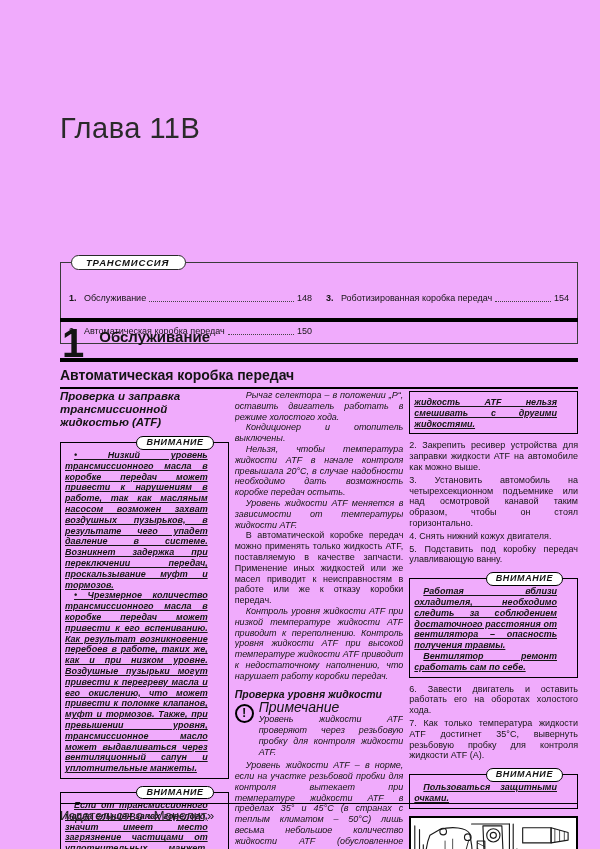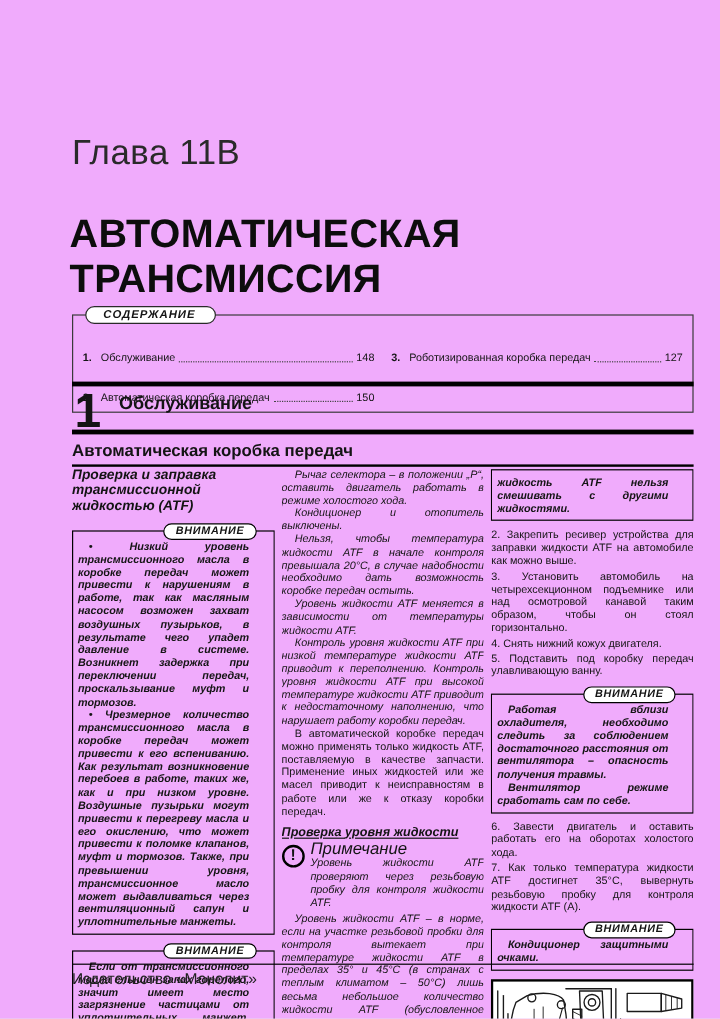--- a/index.html
+++ b/index.html
@@ -22,74 +22,70 @@
   .toc-page { white-space:nowrap;margin-top:20px; }
   
   .section-band { position:absolute; left:60px; top:318px; width:518px; border-top:4px solid #000; border-bottom:4px solid #000; height:44px; display:flex; align-items:flex-start; padding:2px 0 0 2px; }
   .section-number { font-size:40px; font-weight:bold; line-height:38px; margin-right:15px; }
   .section-title { font-size:15px; font-weight:bold; margin-top:4px; }
   .subsection { position:absolute; left:60px; top:367px; width:518px; font-size:14px; font-weight:bold; border-bottom:2px solid #000; padding-bottom:4px; }
   
   .columns { position:absolute; left:60px; top:390px; width:518px; height:512px; display:flex; gap:6px; }
   .col { flex:1; font-size:9px; line-height:10.8px; text-align:justify; overflow:hidden; }
   .col-heading { font-size:11.5px; line-height:13px; font-weight:bold; font-style:italic; text-align:left; margin-bottom:4px; }
-  .col-subheading { font-size:10.5px; font-weight:bold; font-style:italic; text-align:left; margin:7px 0 3px 0;text-decoration:underline; }
+  .col-subheading { font-size:10.5px; font-weight:bold; font-style:italic; text-align:left; margin:7px 0 3px 0; }
   .p { text-indent:11px; }
   .it { font-style:italic; }
   .step { margin-top:2px; }
   
-  .warnbox { position:relative; border:1px solid #000; margin-top:13px; padding:7px 20px 4px 4px; font-weight:bold; font-style:italic; }
+  .warnbox { position:relative; border:1px solid #000; margin-top:13px; padding:7px 20px 4px 4px; font-weight:bold; font-style:italic;text-decoration:underline; }
   .warnbox.no-tab { margin-top:1px; padding-top:5px; }
   .warn-tab { position:absolute; top:-7px; right:14px; background:#fff; border:1.5px solid #000; border-radius:8px; padding:0 9px; font-size:9px; line-height:11.5px; font-weight:bold; font-style:italic; letter-spacing:0.6px; white-space:nowrap; }
   .warnbox .p { text-indent:9px; }
   
   .note { display:flex; gap:5px; margin-top:10px; font-style:italic; text-align:justify; }
   .note-icon { width:19px; height:19px; border:2px solid #000; border-radius:50%; flex-shrink:0; display:flex; align-items:center; justify-content:center; font-weight:bold; font-size:13px; font-style:normal; margin-top:2px; }
   .note-label { font-size:14px; margin-bottom:1px; }
   
   .figure { margin-top:7px; border:2px solid #000; height:86px; background:#fff; }
   .figure svg { width:100%; height:100%; display:block; }
   
   .footer { position:absolute; left:60px; top:803px; width:518px; border-top:1px solid #000; padding-top:4px; font-size:13px; color:#222; }
 </style>
 </head>
 <body>
 
 <div class="page">
 
   <div class="chapter">Глава 11В</div>
 
-  <div class="doc-title">
-    <div>АВТОМАТИЧЕСКАЯ</div>
-    <div>ТРАНСМИССИЯ</div>
-  </div>
 
   <div class="toc">
-    <div class="toc-tab">СОДЕРЖАНИЕ</div>
+    <div class="toc-tab">ТРАНСМИССИЯ</div>
     <div class="toc-cols">
       <div class="toc-col">
         <div class="toc-row">
           <span class="toc-num">1.</span>
           <span>Обслуживание</span>
           <span class="toc-leader"></span>
           <span class="toc-page">148</span>
         </div>
         <div class="toc-row">
           <span class="toc-num">2.</span>
           <span>Автоматическая коробка передач</span>
           <span class="toc-leader"></span>
           <span class="toc-page">150</span>
         </div>
       </div>
       <div class="toc-col">
         <div class="toc-row">
           <span class="toc-num">3.</span>
           <span>Роботизированная коробка передач</span>
           <span class="toc-leader"></span>
-          <span class="toc-page">127</span>
+          <span class="toc-page">154</span>
         </div>
       </div>
     </div>
   </div>
 
   <div class="section-band">
     <div class="section-number">1</div>
     <div class="section-title">Обслуживание</div>
   </div>
 
@@ -111,22 +107,22 @@
         <div class="p">Если от трансмиссионного масла слышен запах горелого, значит имеет место загрязнение частицами от уплотнительных манжет, втулок и фрикционных материалов. Необходимо произвести ремонт автоматической коробки передач.</div>
       </div>
 
     </div>
 
     <div class="col">
       <div class="p it">Рычаг селектора – в положении „P“, оставить двигатель работать в режиме холостого хода.</div>
       <div class="p it">Кондиционер и отопитель выключены.</div>
       <div class="p it">Нельзя, чтобы температура жидкости ATF в начале контроля превышала 20°C, в случае надобности необходимо дать возможность коробке передач остыть.</div>
       <div class="p it">Уровень жидкости ATF меняется в зависимости от температуры жидкости ATF.</div>
+      <div class="p">В автоматической коробке передач можно применять только жидкость ATF, поставляемую в качестве запчасти. Применение иных жидкостей или же масел приводит к неисправностям в работе или же к отказу коробки передач.</div>
       <div class="p it">Контроль уровня жидкости ATF при низкой температуре жидкости ATF приводит к переполнению. Контроль уровня жидкости ATF при высокой температуре жидкости ATF приводит к недостаточному наполнению, что нарушает работу коробки передач.</div>
-      <div class="p">В автоматической коробке передач можно применять только жидкость ATF, поставляемую в качестве запчасти. Применение иных жидкостей или же масел приводит к неисправностям в работе или же к отказу коробки передач.</div>
 
       <div class="col-subheading">Проверка уровня жидкости</div>
 
       <div class="note" style="margin-top:3px;">
         <div class="note-icon">!</div>
         <div>
           <div class="note-label">Примечание</div>
           <div>Уровень жидкости ATF проверяют через резьбовую пробку для контроля жидкости ATF.</div>
         </div>
       </div>
@@ -141,29 +137,29 @@
       </div>
 
       <div class="step" style="margin-top:6px;">2. Закрепить ресивер устройства для заправки жидкости ATF на автомобиле как можно выше.</div>
       <div class="step">3. Установить автомобиль на четырехсекционном подъемнике или над осмотровой канавой таким образом, чтобы он стоял горизонтально.</div>
       <div class="step">4. Снять нижний кожух двигателя.</div>
       <div class="step">5. Подставить под коробку передач улавливающую ванну.</div>
 
       <div class="warnbox">
         <div class="warn-tab">ВНИМАНИЕ</div>
         <div class="p">Работая вблизи охладителя, необходимо следить за соблюдением достаточного расстояния от вентилятора – опасность получения травмы.</div>
-        <div class="p">Вентилятор режиме сработать сам по себе.</div>
+        <div class="p">Вентилятор ремонт сработать сам по себе.</div>
       </div>
 
       <div class="step" style="margin-top:6px;">6. Завести двигатель и оставить работать его на оборотах холостого хода.</div>
       <div class="step">7. Как только температура жидкости ATF достигнет 35°C, вывернуть резьбовую пробку для контроля жидкости ATF (A).</div>
 
       <div class="warnbox">
         <div class="warn-tab">ВНИМАНИЕ</div>
-        <div class="p">Кондиционер защитными очками.</div>
+        <div class="p">Пользоваться защитными очками.</div>
       </div>
 
       <div class="figure">
         <svg viewBox="0 0 174 82" fill="none" stroke="#1a1a1a" stroke-width="1.2" stroke-linecap="round" stroke-linejoin="round">
           <path d="M4 6 L4 78"></path>
           <path d="M9 10 L9 74"></path>
           <path d="M13 26 L13 60"></path>
           <path d="M18 70 C14 52 14 30 20 16 L30 10 C44 6 58 8 62 14 L64 26 C66 44 64 58 58 68 L44 76 C34 78 24 76 18 70 Z"></path>
           <path d="M36 22 L36 60" stroke-width="0.8"></path>
           <path d="M44 20 L44 62" stroke-width="0.8"></path>

